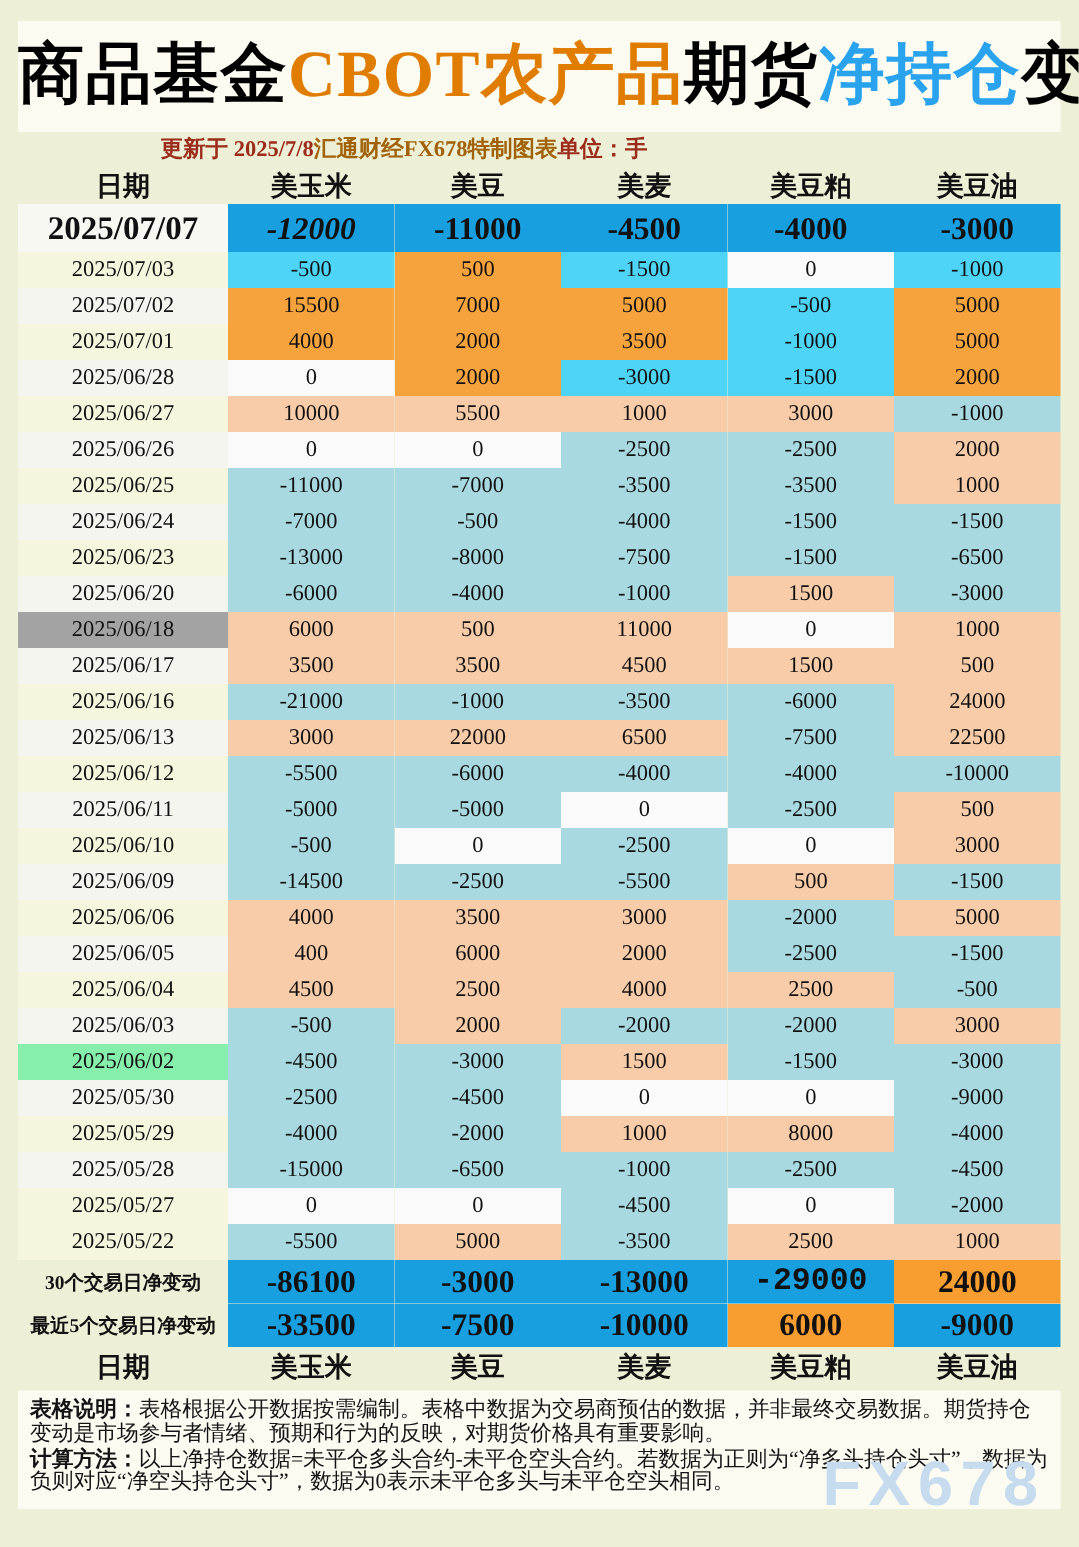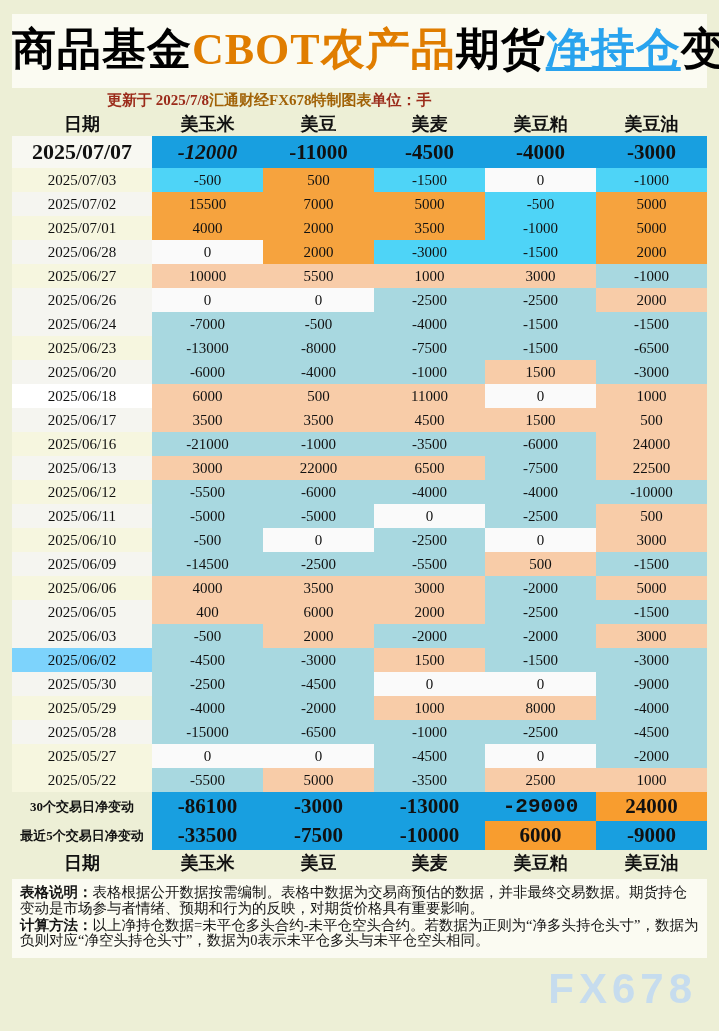--- a/index.html
+++ b/index.html
@@ -57,21 +57,21 @@
     font-size:42px;font-weight:bold;letter-spacing:5px;
     color:#c6dcee;
   }
 </style>
 </head>
 <body>
 
 <div class="page">
   <div class="title-panel">
     <div class="main-title">
-      <span>商品基金</span><span style="color:#e07d00;">CBOT农产品</span><span>期货</span><span style="color:#29a3ee;text-decoration:underline;">净持仓</span><span>变动</span>
+      <span>商品基金</span><span style="color:#e07d00;">CBOT农产品</span><span>期货</span><span style="color:#29a3ee;">净持仓</span><span>变动</span>
     </div>
   </div>
 
   <div class="meta-row">
     <span class="meta-updated">更新于 2025/7/8</span>
     <span class="meta-source">汇通财经FX678特制图表</span>
     <span class="meta-unit">单位：手</span>
   </div>
 
   <table>
@@ -142,20 +142,28 @@
         </tr>
         <tr class="r-normal">
           <td class="date" style="background: rgb(245, 245, 240);">2025/06/26</td>
           <td style="background: rgb(250, 250, 250);">0</td>
           <td style="background: rgb(250, 250, 250);">0</td>
           <td style="background: rgb(168, 216, 224);">-2500</td>
           <td style="background: rgb(168, 216, 224);">-2500</td>
           <td style="background: rgb(248, 204, 168);">2000</td>
         </tr>
         <tr class="r-normal">
+          <td class="date" style="background: rgb(246, 246, 223);">2025/06/25</td>
+          <td style="background: rgb(168, 216, 224);">-11000</td>
+          <td style="background: rgb(168, 216, 224);">-7000</td>
+          <td style="background: rgb(168, 216, 224);">-3500</td>
+          <td style="background: rgb(168, 216, 224);">-3500</td>
+          <td style="background: rgb(248, 204, 168);">1000</td>
+        </tr>
+        <tr class="r-normal">
           <td class="date" style="background: rgb(245, 245, 240);">2025/06/24</td>
           <td style="background: rgb(168, 216, 224);">-7000</td>
           <td style="background: rgb(168, 216, 224);">-500</td>
           <td style="background: rgb(168, 216, 224);">-4000</td>
           <td style="background: rgb(168, 216, 224);">-1500</td>
           <td style="background: rgb(168, 216, 224);">-1500</td>
         </tr>
         <tr class="r-normal">
           <td class="date" style="background: rgb(246, 246, 223);">2025/06/23</td>
           <td style="background: rgb(168, 216, 224);">-13000</td>
@@ -166,21 +174,21 @@
         </tr>
         <tr class="r-normal">
           <td class="date" style="background: rgb(245, 245, 240);">2025/06/20</td>
           <td style="background: rgb(168, 216, 224);">-6000</td>
           <td style="background: rgb(168, 216, 224);">-4000</td>
           <td style="background: rgb(168, 216, 224);">-1000</td>
           <td style="background: rgb(248, 204, 168);">1500</td>
           <td style="background: rgb(168, 216, 224);">-3000</td>
         </tr>
         <tr class="r-normal">
-          <td class="date" style="background: #ffffff;">2025/06/18</td>
+          <td class="date" style="background: #a3a3a3;">2025/06/18</td>
           <td style="background: rgb(248, 204, 168);">6000</td>
           <td style="background: rgb(248, 204, 168);">500</td>
           <td style="background: rgb(248, 204, 168);">11000</td>
           <td style="background: rgb(250, 250, 250);">0</td>
           <td style="background: rgb(248, 204, 168);">1000</td>
         </tr>
         <tr class="r-normal">
           <td class="date" style="background: rgb(245, 245, 240);">2025/06/17</td>
           <td style="background: rgb(248, 204, 168);">3500</td>
           <td style="background: rgb(248, 204, 168);">3500</td>
@@ -246,29 +254,37 @@
         </tr>
         <tr class="r-normal">
           <td class="date" style="background: rgb(245, 245, 240);">2025/06/05</td>
           <td style="background: rgb(248, 204, 168);">400</td>
           <td style="background: rgb(248, 204, 168);">6000</td>
           <td style="background: rgb(248, 204, 168);">2000</td>
           <td style="background: rgb(168, 216, 224);">-2500</td>
           <td style="background: rgb(168, 216, 224);">-1500</td>
         </tr>
         <tr class="r-normal">
+          <td class="date" style="background: rgb(246, 246, 223);">2025/06/04</td>
+          <td style="background: rgb(248, 204, 168);">4500</td>
+          <td style="background: rgb(248, 204, 168);">2500</td>
+          <td style="background: rgb(248, 204, 168);">4000</td>
+          <td style="background: rgb(248, 204, 168);">2500</td>
+          <td style="background: rgb(168, 216, 224);">-500</td>
+        </tr>
+        <tr class="r-normal">
           <td class="date" style="background: rgb(245, 245, 240);">2025/06/03</td>
           <td style="background: rgb(168, 216, 224);">-500</td>
           <td style="background: rgb(248, 204, 168);">2000</td>
           <td style="background: rgb(168, 216, 224);">-2000</td>
           <td style="background: rgb(168, 216, 224);">-2000</td>
           <td style="background: rgb(248, 204, 168);">3000</td>
         </tr>
         <tr class="r-normal">
-          <td class="date" style="background: #7dd3fc;">2025/06/02</td>
+          <td class="date" style="background: #86efac;">2025/06/02</td>
           <td style="background: rgb(168, 216, 224);">-4500</td>
           <td style="background: rgb(168, 216, 224);">-3000</td>
           <td style="background: rgb(248, 204, 168);">1500</td>
           <td style="background: rgb(168, 216, 224);">-1500</td>
           <td style="background: rgb(168, 216, 224);">-3000</td>
         </tr>
         <tr class="r-normal">
           <td class="date" style="background: rgb(245, 245, 240);">2025/05/30</td>
           <td style="background: rgb(168, 216, 224);">-2500</td>
           <td style="background: rgb(168, 216, 224);">-4500</td>

